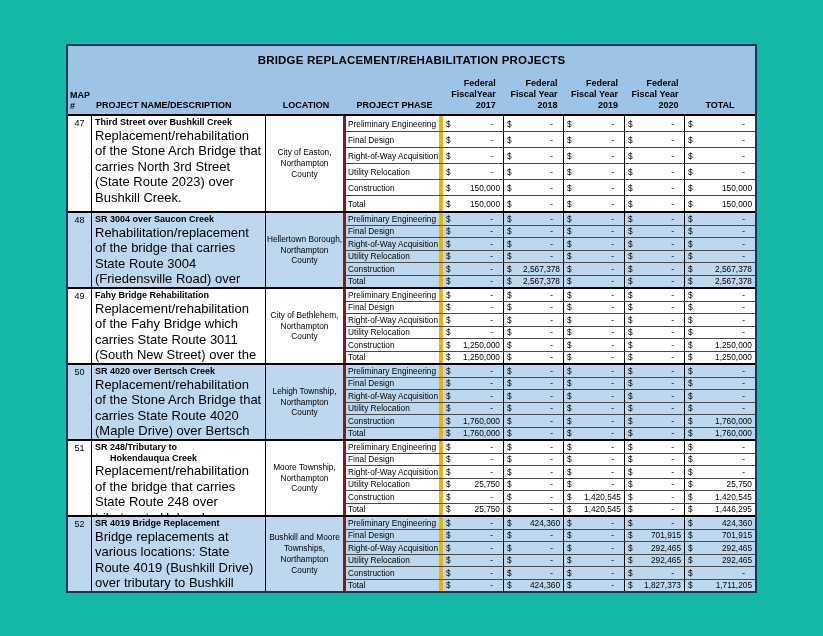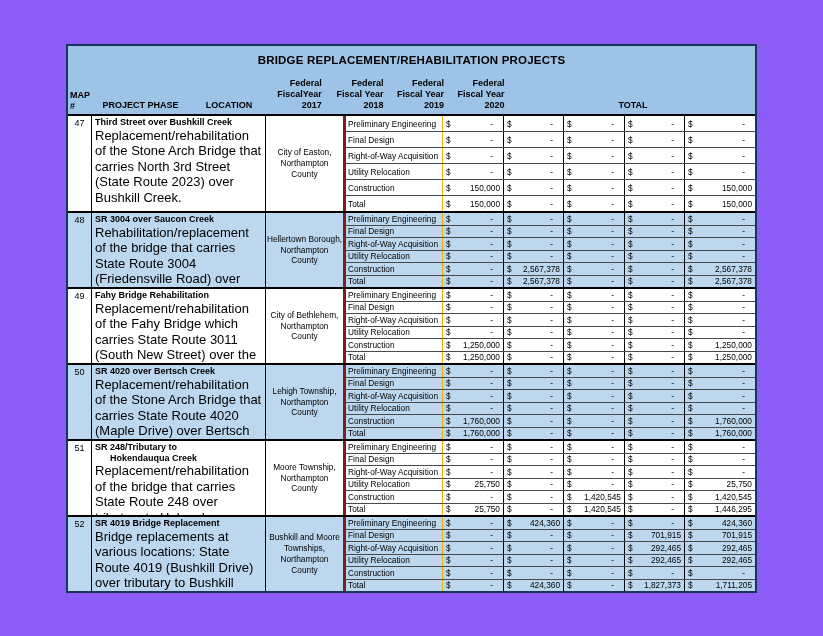--- a/index.html
+++ b/index.html
@@ -1,18 +1,18 @@
 <!DOCTYPE html>
 <html style="--header-blue: #9DC3E6; --alt-blue: #BDD7EE;"><head>
 <meta charset="utf-8">
 <style>
   * { margin:0; padding:0; box-sizing:border-box; }
   html,body { width:823px; height:636px; background:#ffffff; overflow:hidden;
     font-family:"Liberation Sans", sans-serif; color:#000; }
-  .page { position:relative; width:823px; height:636px; background:#8b5cf6; }
+  .page { position:relative; width:823px; height:636px; background:#14b8a6; }
 
   .table-wrap { position:absolute; left:66px; top:44px; width:691px;
     border:2px solid #16365c; background:#fff; }
 
   .title-bar { background:var(--header-blue,#9DC3E6); text-align:center;
     font-weight:bold; font-size:11.5px; padding:8px 0 5px; letter-spacing:.2px; }
 
   .header-row { display:flex; background:var(--header-blue,#9DC3E6);
     border-bottom:2px solid #000; height:45px; }
   .h { font-weight:bold; font-size:9px; display:flex; line-height:1.2; }
@@ -35,43 +35,44 @@
   .pname  { font-weight:bold; font-size:9px; line-height:1.18; white-space:pre-wrap; }
   .pdesc  { font-size:13px; line-height:1.2; }
   .b-loc  { width:80px; border-right:3px solid #7f1d1d; font-size:8.3px; display:flex;
             align-items:center; justify-content:center; text-align:center;
             white-space:pre-line; line-height:1.3; }
 
   .phase-grid { flex:1; display:flex; flex-direction:column; }
   .prow { display:flex; flex:1; border-bottom:1px solid #4a4a4a; }
   .prow:last-child { border-bottom:none; }
   .pcell { font-size:8.3px; display:flex; align-items:center; overflow:hidden; }
-  .pc-phase { width:97px; padding-left:2px; border-right:1px solid #eab308; white-space:nowrap; }
+  .pc-phase { width:97px; padding-left:2px; border-right:4px solid #eab308; white-space:nowrap; }
   .pc-money { justify-content:space-between; padding:0 3px; border-right:1px solid #000; }
   .prow > .pc-money:nth-child(2) { width:61px; }
   .prow > .pc-money:nth-child(3) { width:60px; }
   .prow > .pc-money:nth-child(4) { width:61px; }
   .prow > .pc-money:nth-child(5) { width:60px; }
   .prow > .pc-money:nth-child(6) { flex:1; border-right:none; }
   .amt { text-align:right; }
   .amt.dash { padding-right:7px; }
 </style>
 </head>
 <body>
 
 <div class="page">
   <div class="table-wrap">
 
     <div class="title-bar">BRIDGE REPLACEMENT/REHABILITATION PROJECTS</div>
 
     <div class="header-row">
       <div class="h h-map">MAP
 #</div>
+      <div class="h h-name">PROJECT NAME/DESCRIPTION</div>
+      <div class="h h-loc">LOCATION</div>
       <div class="h h-phase">PROJECT PHASE</div>
-      <div class="h h-loc">LOCATION</div>
       <div class="h h-year h-y1">Federal
 FiscalYear
 2017</div>
       <div class="h h-year h-y2">Federal
 Fiscal Year
 2018</div>
       <div class="h h-year h-y3">Federal
 Fiscal Year
 2019</div>
       <div class="h h-year h-y4">Federal

